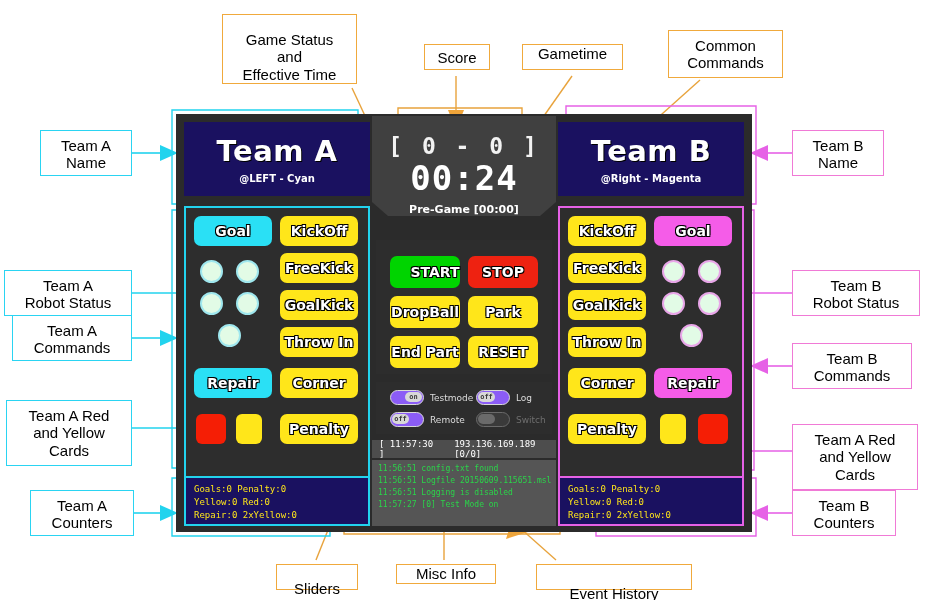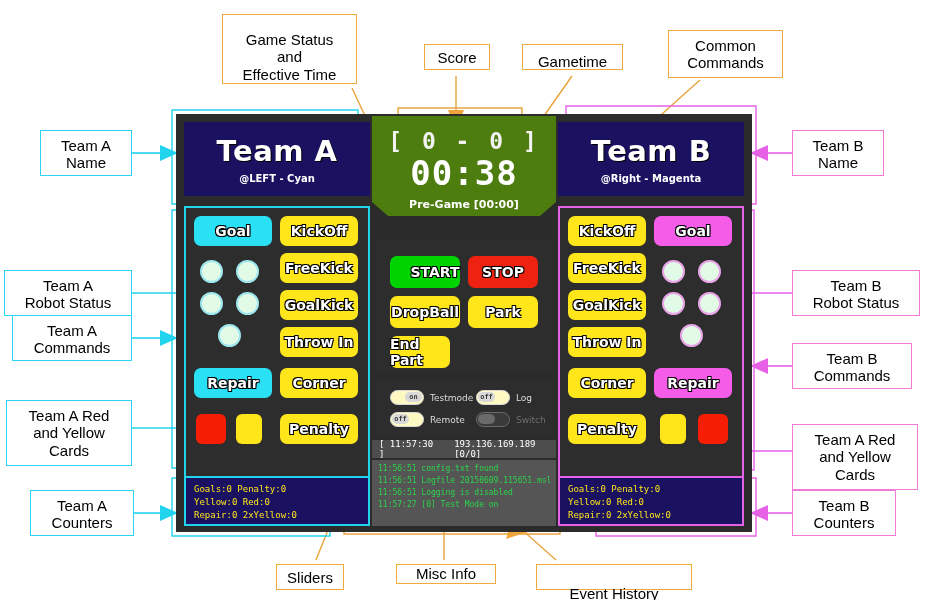--- a/index.html
+++ b/index.html
@@ -32,23 +32,23 @@
   #teamB-head{left:382px;}
   .teamname{
     font-family:"DejaVu Sans", sans-serif;font-weight:bold;font-size:29px;color:#fff;
     letter-spacing:0.5px;text-shadow:1px 1px 0 #000;
   }
   .teamsub{font-family:"DejaVu Sans",sans-serif;font-weight:bold;font-size:10px;color:#fff;margin-top:5px;}
 
   
   #scorebox{
     position:absolute;left:196px;top:2px;width:184px;height:100px;
-    background:#4d7c0f;
+    background:#404040;
     clip-path:polygon(0 0,184px 0,184px 86px,168px 100px,16px 100px,0 86px);
-    display:flex;flex-direction:column;align-items:center;justify-content:center;
+    display:flex;flex-direction:column;align-items:center;justify-content:flex-end;
   }
   #score{
     font-family:"DejaVu Sans Mono",monospace;font-size:23px;color:#f2f2f2;
     letter-spacing:3px;margin-top:6px;font-weight:bold;
   }
   #gametime{
     font-family:"DejaVu Sans Mono",monospace;font-size:34px;color:#ffffff;
     font-weight:bold;letter-spacing:1px;line-height:1;margin-top:2px;
   }
   #gamestatus{
@@ -92,21 +92,21 @@
     box-sizing:border-box;
   }
   #cmdpanel .btn{font-size:14px;}
 
   
   #sliderpanel{
     position:absolute;left:200px;top:268px;width:176px;height:52px;background:#2d2d2d;
   }
   .slrow{position:absolute;display:flex;align-items:center;}
   .sw{
-    width:34px;height:15px;border-radius:9px;background:#fef9c3;border:1.5px solid #d8d8d8;
+    width:34px;height:15px;border-radius:9px;background:#8b5cf6;border:1.5px solid #d8d8d8;
     position:relative;box-sizing:border-box;cursor:pointer;
   }
   .sw.dis{border-color:#6a6a6a;background:#3a3a3a;}
   .sw .knob{
     position:absolute;top:1px;width:17px;height:10px;border-radius:6px;background:#d8d8d8;
     display:flex;align-items:center;justify-content:center;
     font-family:"DejaVu Sans Mono",monospace;font-size:7px;color:#3a3a3a;font-weight:bold;
   }
   .sw.on .knob{right:1px;}
   .sw.off .knob{left:1px;}
@@ -214,21 +214,21 @@
 
 <div id="app">
 
   <div class="teamhead" id="teamA-head">
     <div class="teamname">Team A</div>
     <div class="teamsub">@LEFT - Cyan</div>
   </div>
 
   <div id="scorebox">
     <div id="score">[ 0 - 0 ]</div>
-    <div id="gametime">00:38</div>
+    <div id="gametime">00:24</div>
     <div id="gamestatus">Pre-Game [00:00]</div>
   </div>
 
   <div class="teamhead" id="teamB-head">
     <div class="teamname">Team B</div>
     <div class="teamsub">@Right - Magenta</div>
   </div>
 
   <div class="teampanel" id="teamA-panel">
     <div class="btn cyan" style="left:8px;top:8px;width:78px;height:30px;">Goal</div>
@@ -268,21 +268,22 @@
 
     <div class="card yellow" style="left:100px;top:206px;width:26px;height:30px;"></div>
     <div class="card red" style="left:138px;top:206px;width:30px;height:30px;"></div>
   </div>
 
   <div id="cmdpanel">
     <div class="btn green" style="left:14px;top:16px;width:70px;height:32px;">START</div>
     <div class="btn red" style="left:92px;top:16px;width:70px;height:32px;">STOP</div>
     <div class="btn yellow" style="left:14px;top:56px;width:70px;height:32px;">DropBall</div>
     <div class="btn yellow" style="left:92px;top:56px;width:70px;height:32px;">Park</div>
-    <div class="btn yellow" style="left:14px;top:96px;width:60px;height:32px;">End Part</div>
+    <div class="btn yellow" style="left:14px;top:96px;width:70px;height:32px;">End Part</div>
+    <div class="btn yellow" style="left:92px;top:96px;width:70px;height:32px;">RESET</div>
   </div>
 
   <div id="sliderpanel">
     <div class="slrow" style="left:14px;top:8px;">
       <div class="sw on">
         <div class="knob">on</div>
       </div>
       <div class="swlabel">Testmode</div>
     </div>
     <div class="slrow" style="left:100px;top:8px;">
@@ -327,21 +328,21 @@
     <div class="histline">Goals:0 Penalty:0</div>
     <div class="histline">Yellow:0 Red:0</div>
     <div class="histline">Repair:0 2xYellow:0</div>
   </div>
 </div>
 
 <div class="anno og" style="left:222px;top:14px;width:135px;height:70px;padding-top:16px;">Game Status
 and
 Effective Time</div>
 <div class="anno og" style="left:424px;top:44px;width:66px;height:26px;padding-top:4px;">Score</div>
-<div class="anno og" style="left:522px;top:44px;width:101px;height:26px;padding-top:8px;">Gametime</div>
+<div class="anno og" style="left:522px;top:44px;width:101px;height:26px;padding-top:0;">Gametime</div>
 <div class="anno og" style="left:668px;top:30px;width:115px;height:48px;padding-top:6px;">Common
 Commands</div>
 
 <div class="anno cy" style="left:40px;top:130px;width:92px;height:46px;padding-top:6px;">Team A
 Name</div>
 <div class="anno cy" style="left:4px;top:270px;width:128px;height:46px;padding-top:6px;">Team A
 Robot Status</div>
 <div class="anno cy" style="left:12px;top:315px;width:120px;height:46px;padding-top:6px;">Team A
 Commands</div>
 <div class="anno cy" style="left:6px;top:400px;width:126px;height:66px;padding-top:6px;">Team A Red
@@ -355,15 +356,15 @@
 <div class="anno mg" style="left:792px;top:270px;width:128px;height:46px;padding-top:6px;">Team B
 Robot Status</div>
 <div class="anno mg" style="left:792px;top:343px;width:120px;height:46px;padding-top:6px;">Team B
 Commands</div>
 <div class="anno mg" style="left:792px;top:424px;width:126px;height:66px;padding-top:6px;">Team A Red
 and Yellow
 Cards</div>
 <div class="anno mg" style="left:792px;top:490px;width:104px;height:46px;padding-top:6px;">Team B
 Counters</div>
 
-<div class="anno og" style="left:276px;top:564px;width:68px;height:26px;padding-top:4px;">Sliders</div>
+<div class="anno og" style="left:276px;top:564px;width:82px;height:26px;padding-top:15px;">Sliders</div>
 <div class="anno og" style="left:396px;top:564px;width:100px;height:20px;padding-top:0;">Misc Info</div>
 <div class="anno og" style="left:536px;top:564px;width:156px;height:26px;padding-top:20px;">Event History</div>
 
 </body></html>

